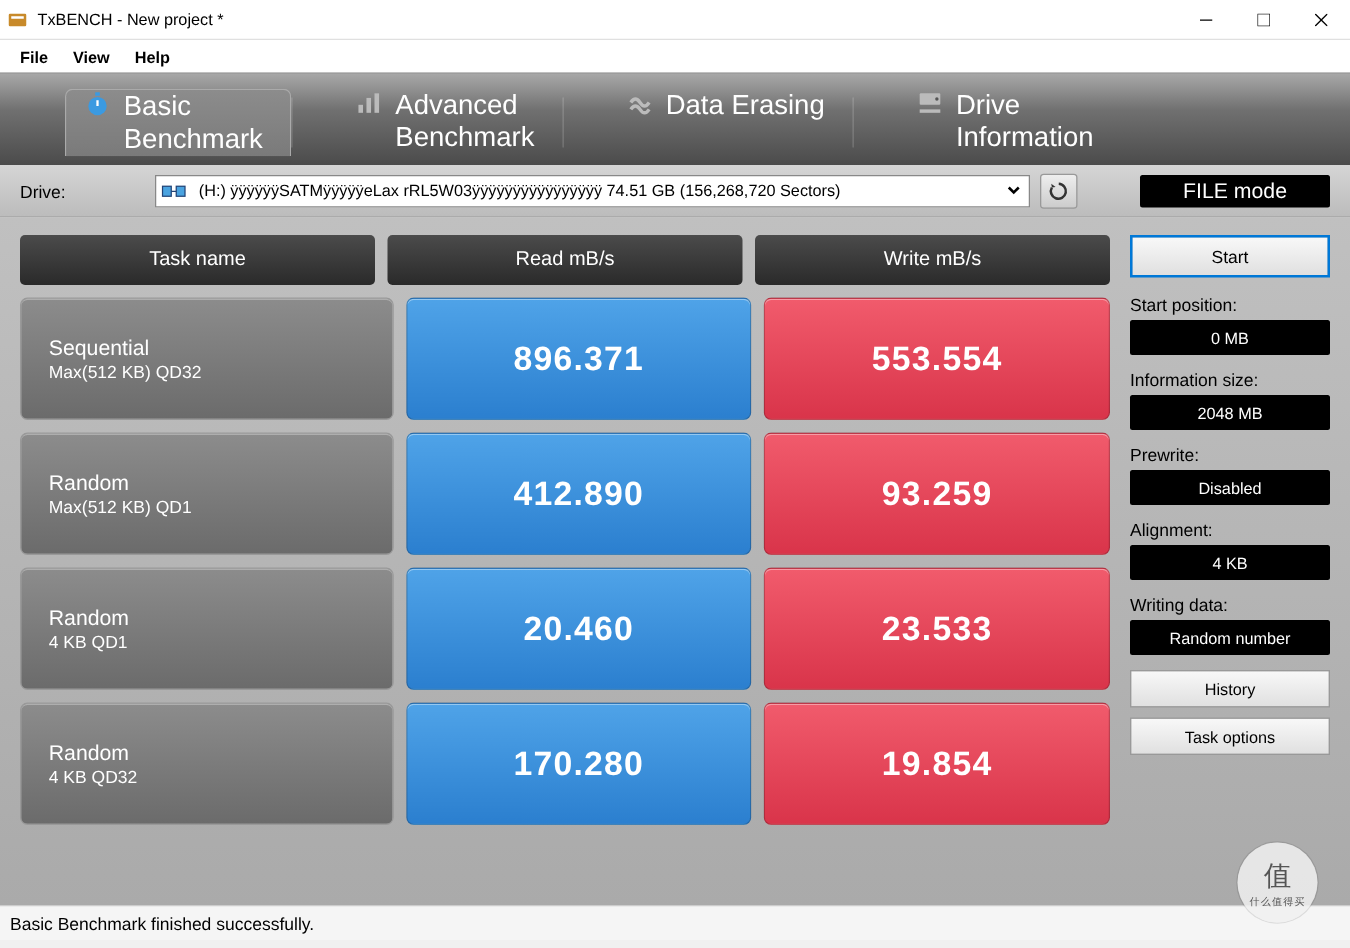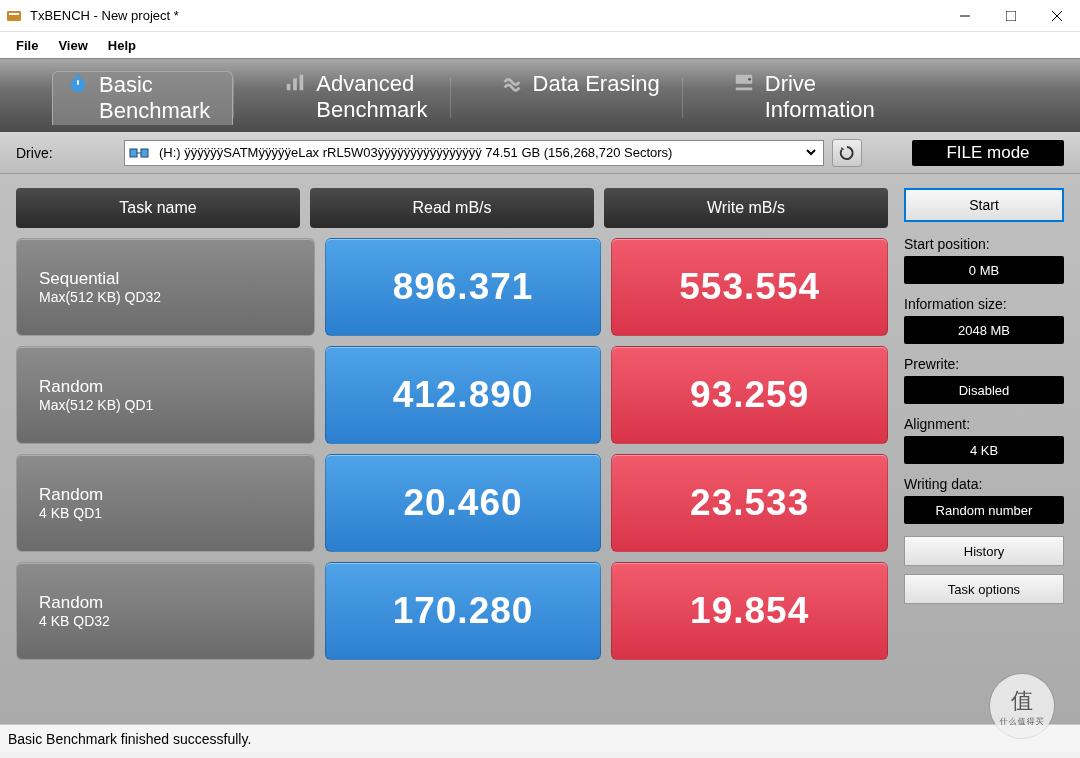--- a/index.html
+++ b/index.html
@@ -29,21 +29,21 @@
 .filemode { width: 152px; height: 26px; background: #000; color: #fff; font-size: 17px; display: flex; align-items: center; justify-content: center; border-radius: 2px; margin-left: auto; }
 
 .mainarea { display: flex; background: linear-gradient(#c0c0c0,#aaa); height: 550px; padding: 14px 16px 8px; gap: 16px; }
 .resultpane { flex: 1; display: flex; flex-direction: column; gap: 10px; }
 .headerrow { display: flex; gap: 10px; height: 40px; }
 .headerrow .hcell { flex: 1; background: linear-gradient(#4b4b4b,#2a2a2a); color: #fff; display: flex; align-items: center; justify-content: center; font-size: 16px; border-radius: 4px; }
 
 .testrow { display: flex; gap: 10px; height: 98px; }
 .taskcell { flex: 1; background: linear-gradient(#8c8c8c,#6b6b6b); color: #fff; border-radius: 6px; display: flex; flex-direction: column; justify-content: center; padding-left: 22px; font-size: 17px; border: 1px solid #999; box-shadow: inset 0 1px 0 rgba(255,255,255,0.3); }
 .taskcell .l2 { font-size: 14px; }
-.valcell { flex: 1; border-radius: 6px; display: flex; align-items: center; justify-content: center; font-size: 37px; font-weight: bold; color: #fff; letter-spacing: 1px; border: 1px solid rgba(0,0,0,0.2); box-shadow: inset 0 1px 0 rgba(255,255,255,0.4); font-family: "Arial Black", Arial, sans-serif; }
+.valcell { flex: 1; border-radius: 6px; display: flex; align-items: center; justify-content: center; font-size: 27px; font-weight: bold; color: #fff; letter-spacing: 1px; border: 1px solid rgba(0,0,0,0.2); box-shadow: inset 0 1px 0 rgba(255,255,255,0.4); font-family: "Arial Black", Arial, sans-serif; }
 .valcell.read { background: linear-gradient(#4fa3e8,#2b7fcf); }
 .valcell.write { background: linear-gradient(#f15b6c,#d9344a); }
 
 .sidepane { width: 160px; display: flex; flex-direction: column; }
 .startbtn { height: 34px; background: linear-gradient(#f8f8f8,#e0e0e0); border: 2px solid #0078d7; font-size: 14px; display:flex; align-items:center; justify-content:center; margin-bottom: 14px; }
 .slabel { font-size: 14px; color:#000; margin-bottom: 4px; }
 .svalue { height: 28px; background: #000; color:#fff; font-size: 13px; display:flex; align-items:center; justify-content:center; border-radius: 2px; margin-bottom: 12px; }
 .sbtn { height: 30px; background: linear-gradient(#f8f8f8,#e0e0e0); border:1px solid #999; font-size: 13px; display:flex; align-items:center; justify-content:center; margin-bottom: 8px; }
 
 .statusbar { height: 28px; background: #f5f5f5; border-top: 1px solid #ccc; display:flex; align-items:center; padding: 0 8px; font-size: 14px; }

